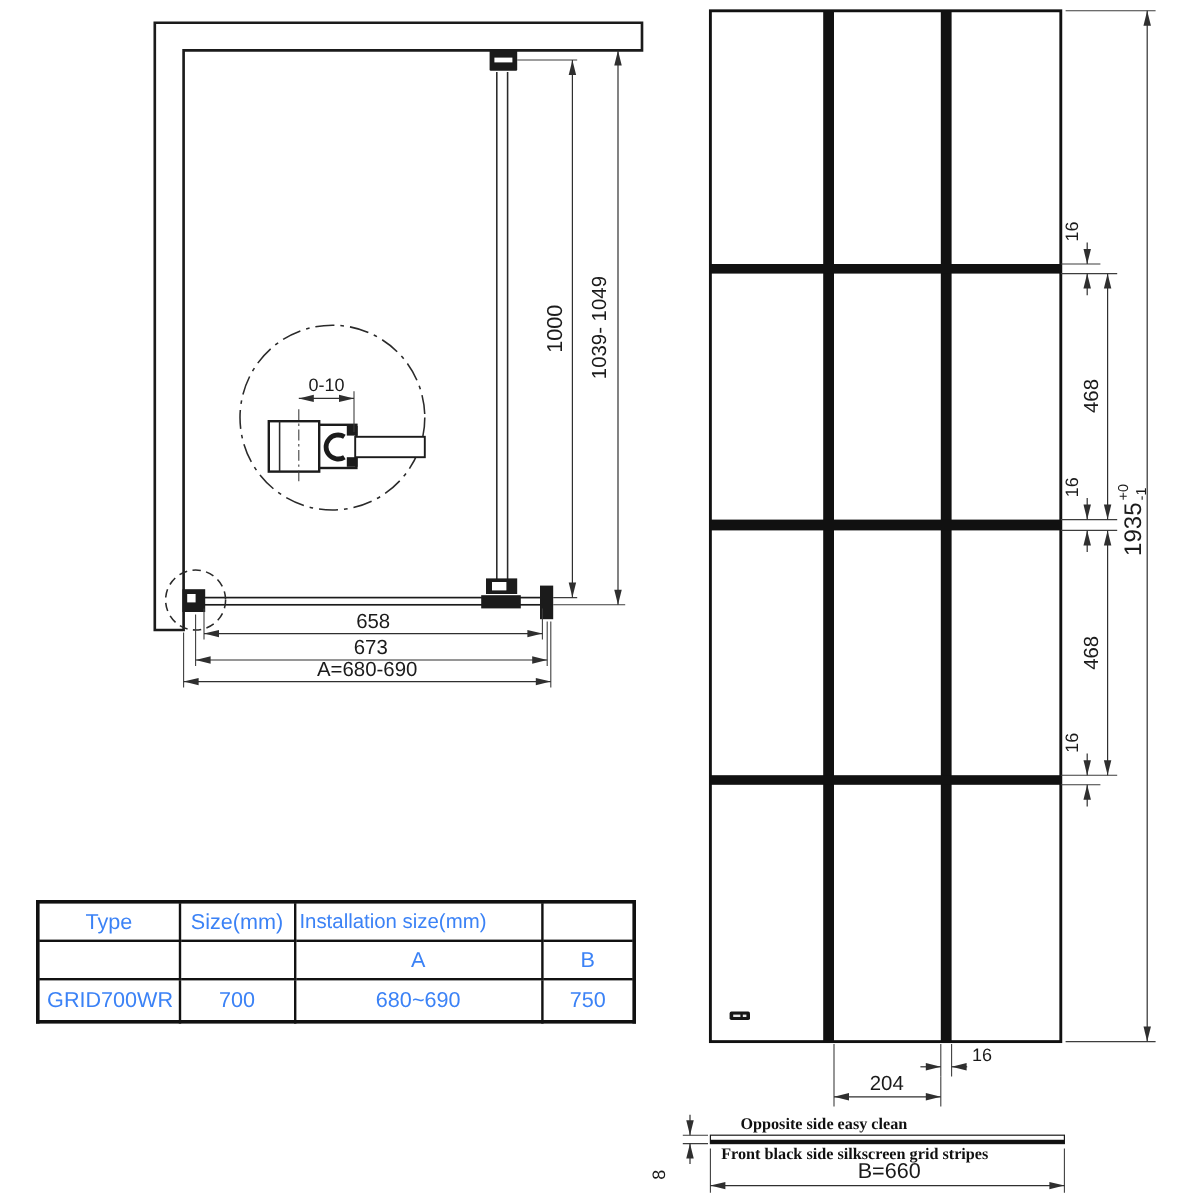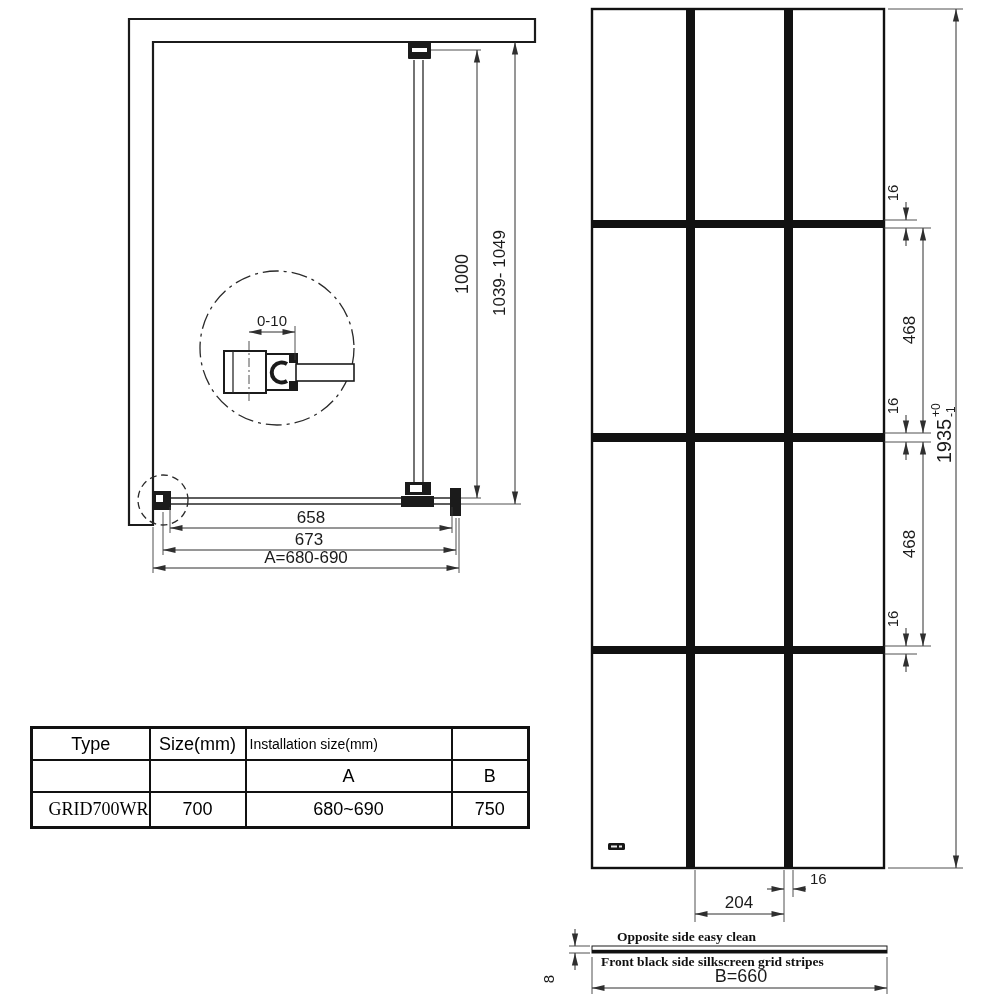--- a/index.html
+++ b/index.html
@@ -7,28 +7,28 @@
          font-family:"Liberation Sans",sans-serif;color:#1b1b1b;}
   svg{position:absolute;left:0;top:0;}
   .obj{stroke:#1b1b1b;fill:none;}
   .thin{stroke:#2a2a2a;stroke-width:1.3;fill:none;}
   .ext{stroke:#3d3d3d;stroke-width:0.9;fill:none;}
   .dim{stroke:#2f2f2f;stroke-width:1;fill:none;marker-start:url(#arr);marker-end:url(#arr);}
   .dimE{stroke:#2f2f2f;stroke-width:1;fill:none;marker-end:url(#arr);}
   .dtext{font-family:"Liberation Sans",sans-serif;fill:#1b1b1b;}
   .ntext{font-family:"Liberation Serif",serif;font-weight:bold;fill:#111;}
   
-  #size-table{position:absolute;left:30px;top:726px;border-collapse:collapse;
-              table-layout:fixed;font-size:18px;color:#000000;}
+  #size-table{position:absolute;left:30px;top:750px;border-collapse:collapse;
+              table-layout:fixed;font-size:18px;color:#3b82f6;}
   #size-table td{border:2px solid #111;text-align:center;vertical-align:middle;
                  height:33px;padding:0;overflow:hidden;white-space:nowrap;}
   #size-table{border:3px solid #111;}
   #size-table tr.hdr td{height:30px;}
-  #size-table td.type-cell{text-align:right;padding-left:2px;font-family:Liberation Serif, serif;}
-  #size-table td.inst-hdr{text-align:left;padding-left:3px;font-size:14px;}
+  #size-table td.type-cell{text-align:center;padding-left:2px;}
+  #size-table td.inst-hdr{text-align:left;padding-left:3px;font-size:17px;}
   .c-type{width:118px;} .c-size{width:96px;} .c-a{width:206px;} .c-b{width:77px;}
 </style>
 </head>
 <body>
 
 <div id="stage">
 
 <svg width="1000" height="1000" viewBox="0 0 1000 1000">
   <defs>
     <marker id="arr" markerWidth="14" markerHeight="8" refX="13" refY="4" orient="auto-start-reverse" markerUnits="userSpaceOnUse">

